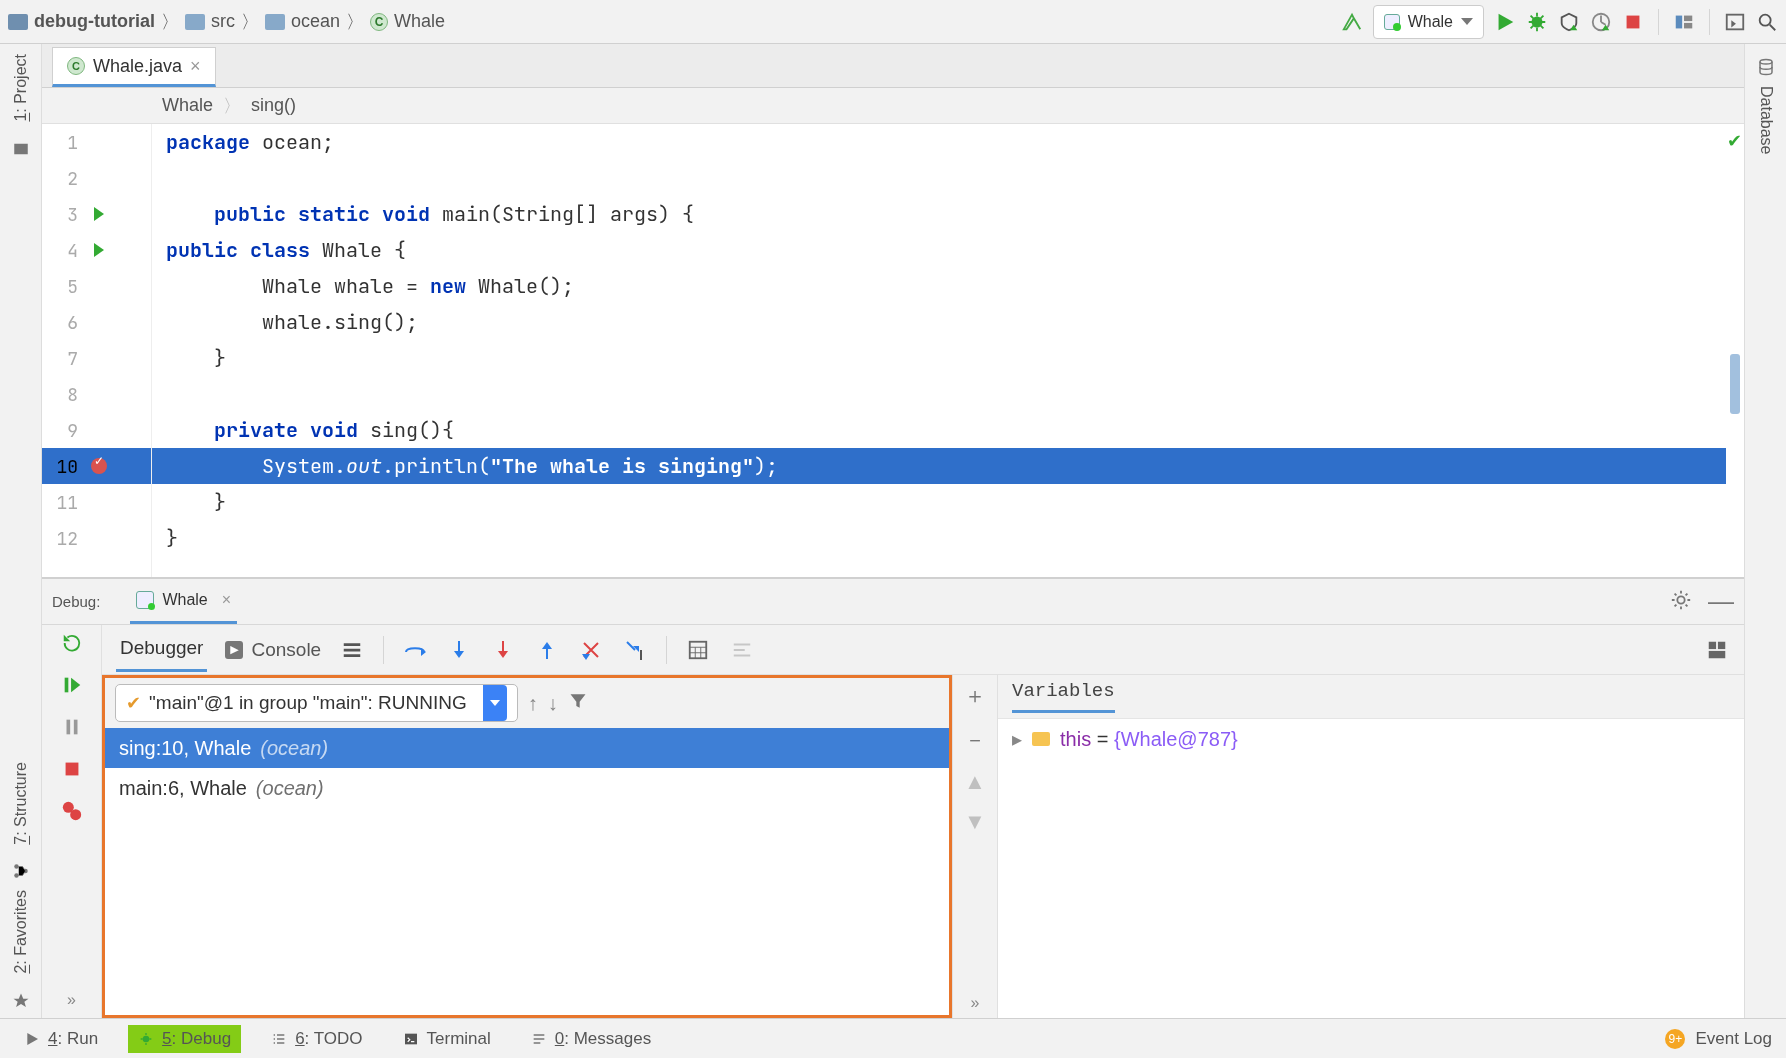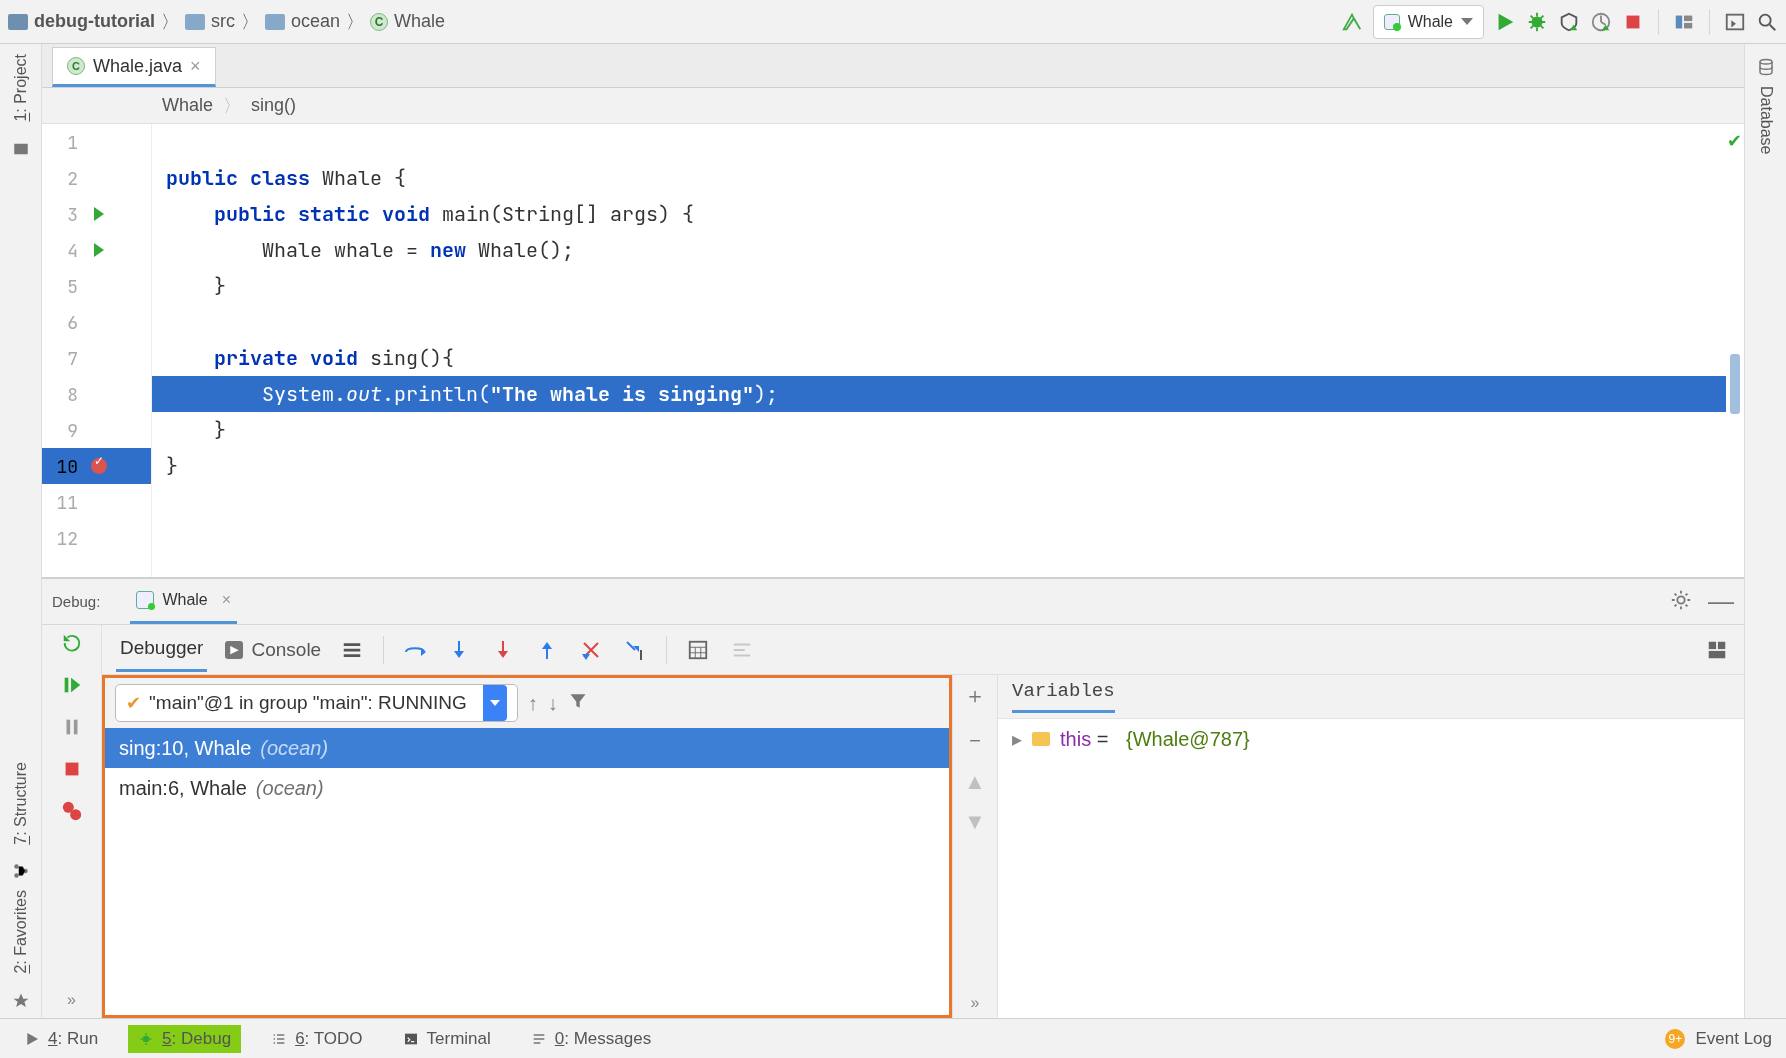--- a/index.html
+++ b/index.html
@@ -89,21 +89,21 @@
   .frame-item .pkg { opacity:0.7; font-style:italic; margin-left:9px;}
   .mid-rail { width:46px; background:#f2f2f2; display:flex; flex-direction:column; align-items:center; padding-top:6px; gap:14px; border-left:1px solid #e0e0e0; border-right:1px solid #e0e0e0;}
   .mid-rail .bt{color:#777;font-size:22px;cursor:pointer;}
   .mid-rail .chev{margin-top:auto; color:#888; font-size:16px; padding-bottom:6px;}
   .vars-pane { flex:1; display:flex; flex-direction:column;}
   .vars-body { flex:1; background:#fff; padding:8px 14px; font-size:20px;}
   .var-row { display:flex; align-items:center; gap:10px;}
   .var-row .exp{color:#888;}
   .var-row .ico{width:18px;height:14px;background:linear-gradient(#f6c452,#f6c452);border-radius:2px;}
   .var-name{color:#8a2da8;}
-  .var-val{color:#4d7c0f;margin-left:12px;}
+  .var-val{color:#8b5cf6;}
   
   .bottom-bar { height:40px; background:#f2f2f2; border-top:1px solid #d0d0d0; display:flex; align-items:center; gap:20px; padding:0 14px; font-size:17px; color:#555;}
   .bb-item { display:flex; align-items:center; gap:8px; padding:4px 10px; cursor:pointer;}
   .bb-item.sel { background:#84cc16;}
   .bb-item .u{text-decoration:underline;}
   .bb-right { margin-left:auto; display:flex; align-items:center; gap:10px;}
   .notif-badge{width:20px;height:20px;border-radius:50%;background:#f5a623;color:#fff;font-size:12px;display:flex;align-items:center;justify-content:center;}
   .gutter .gline:nth-child(10){background:#2f6fca;}
   .gutter .gline:nth-child(10) .num{color:#000000;}
 </style>
@@ -292,24 +292,26 @@
             <div class="gline">
               <span class="num">11</span>
               <span class="mark"></span>
             </div>
             <div class="gline">
               <span class="num">12</span>
               <span class="mark"></span>
             </div>
           </div>
         <div class="code" id="code">
+            <div class="cl"><span class="kw">package</span> ocean;</div>
             <div class="cl"></div>
+            <div class="cl">    <span class="kw">public static void</span> main(String[] args) {</div>
             <div class="cl"><span class="kw">public class</span> Whale {</div>
-            <div class="cl">    <span class="kw">public static void</span> main(String[] args) {</div>
             <div class="cl">        Whale whale = <span class="kw">new</span> Whale();</div>
+            <div class="cl">        whale.sing();</div>
             <div class="cl">    }</div>
             <div class="cl"></div>
             <div class="cl">    <span class="kw">private void</span> sing(){</div>
             <div class="cl cl10">        System.<span class="fld">out</span>.println(<span class="str">"The whale is singing"</span>);</div>
             <div class="cl">    }</div>
             <div class="cl">}</div>
           </div>
         <div class="rmargin">
           <span class="ok">✔</span>
           <span class="bar"></span>

